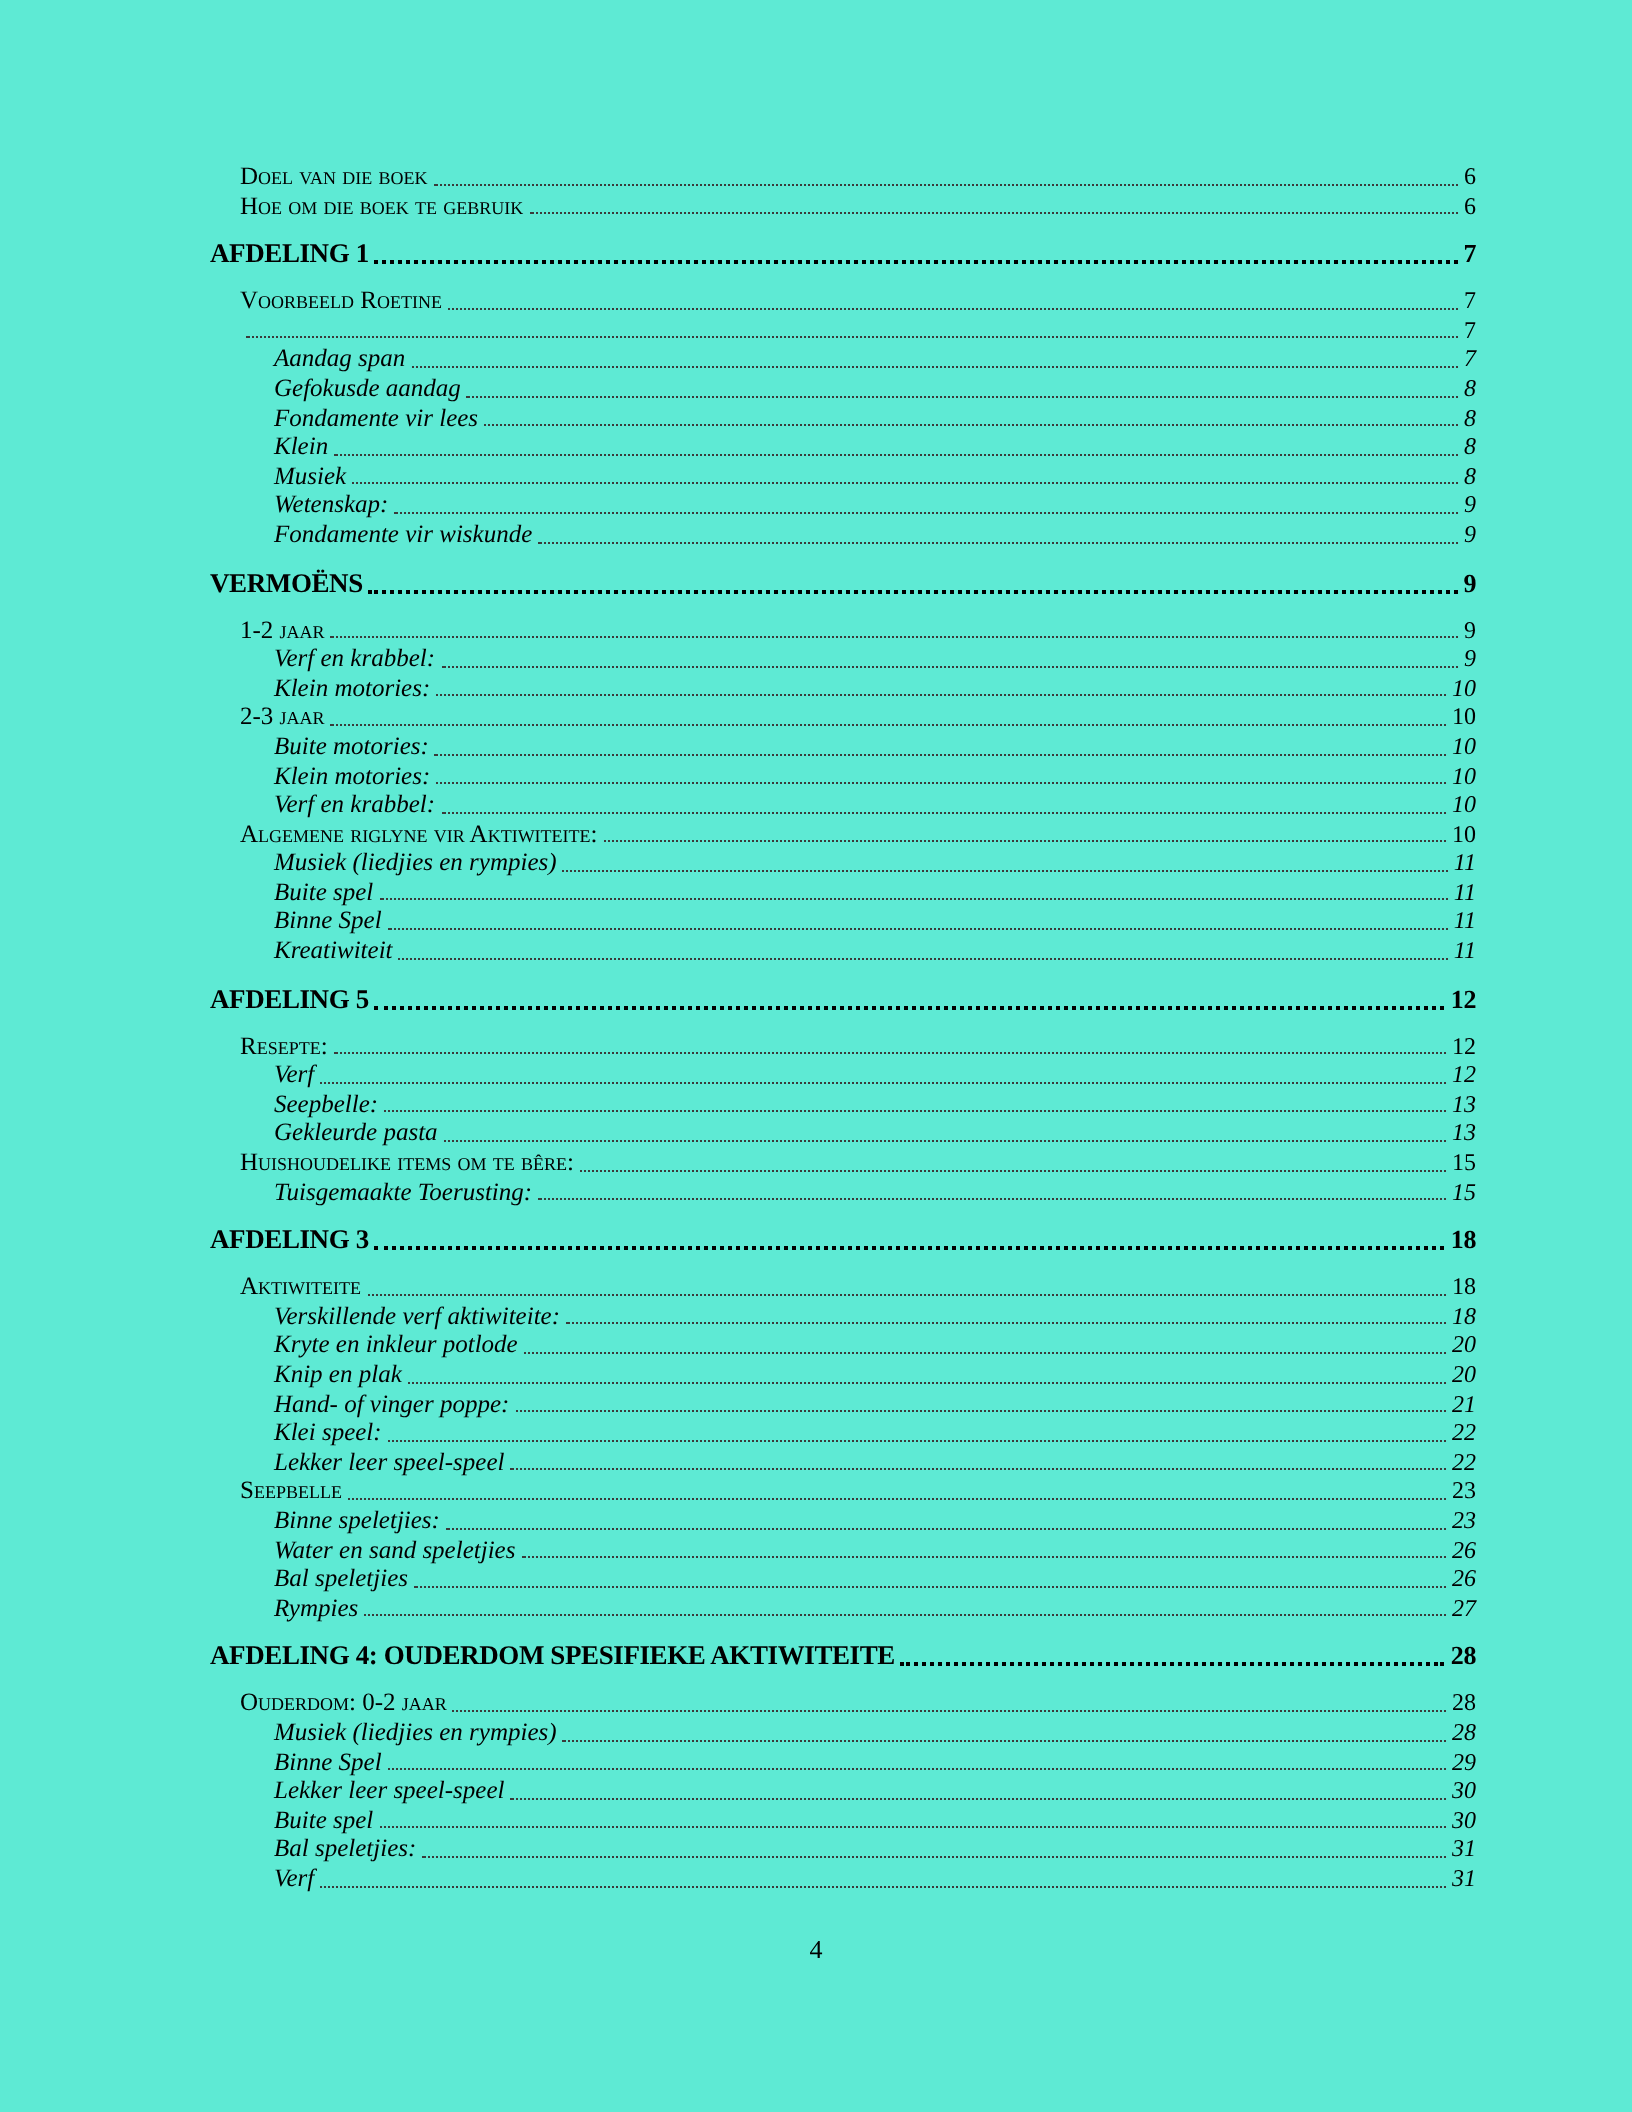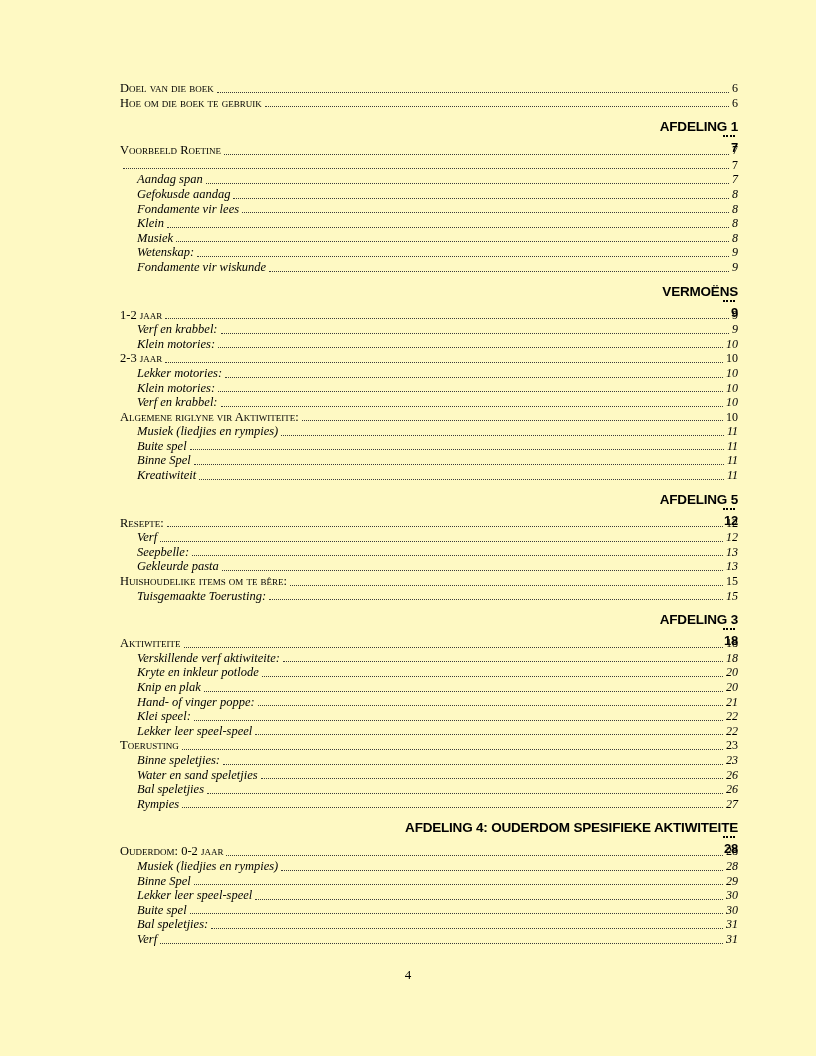--- a/index.html
+++ b/index.html
@@ -4,21 +4,21 @@
 <style>
   html, body {
     margin: 0;
     padding: 0;
     background: #ffffff;
   }
   .page {
     position: relative;
     width: 816px;
     height: 1056px;
-    background: #fef9c3;
+    background: #5eead4;
     overflow: hidden;
     font-family: "Liberation Serif", serif;
     color: #000000;
   }
   .toc {
     position: absolute;
     left: 105px;
     top: 81px;
     width: 633px;
   }
@@ -41,25 +41,24 @@
   .row .pg {
     flex: 0 0 auto;
     white-space: nowrap;
   }
   
   .row.lvl1 {
     height: 16px;
     line-height: 16px;
     margin-top: 9px;
     margin-bottom: 8px;
-    font-family: Liberation Sans, sans-serif;
+    font-family: Liberation Serif, serif;
     font-weight: bold;
     font-size: 13.5px;
     letter-spacing: -0.2px;
-    flex-direction: column;
   }
   .row.lvl1 .leader {
     border-bottom: 2px dotted #000000;
     margin-bottom: 3px;
   }
   .row.lvl1 .pg { font-size: 13px; }
   
   .row.lvl2 {
     padding-left: 15px;
     font-variant: small-caps;
@@ -170,21 +169,21 @@
         <span class="lbl">Klein motories:</span>
         <span class="leader"></span>
         <span class="pg">10</span>
       </div>
       <div class="row lvl2">
         <span class="lbl">2-3 jaar</span>
         <span class="leader"></span>
         <span class="pg">10</span>
       </div>
       <div class="row lvl3">
-        <span class="lbl">Lekker motories:</span>
+        <span class="lbl">Buite motories:</span>
         <span class="leader"></span>
         <span class="pg">10</span>
       </div>
       <div class="row lvl3">
         <span class="lbl">Klein motories:</span>
         <span class="leader"></span>
         <span class="pg">10</span>
       </div>
       <div class="row lvl3">
         <span class="lbl">Verf en krabbel:</span>
@@ -285,21 +284,21 @@
         <span class="lbl">Klei speel:</span>
         <span class="leader"></span>
         <span class="pg">22</span>
       </div>
       <div class="row lvl3">
         <span class="lbl">Lekker leer speel-speel</span>
         <span class="leader"></span>
         <span class="pg">22</span>
       </div>
       <div class="row lvl2">
-        <span class="lbl">Toerusting</span>
+        <span class="lbl">Seepbelle</span>
         <span class="leader"></span>
         <span class="pg">23</span>
       </div>
       <div class="row lvl3">
         <span class="lbl">Binne speletjies:</span>
         <span class="leader"></span>
         <span class="pg">23</span>
       </div>
       <div class="row lvl3">
         <span class="lbl">Water en sand speletjies</span>

